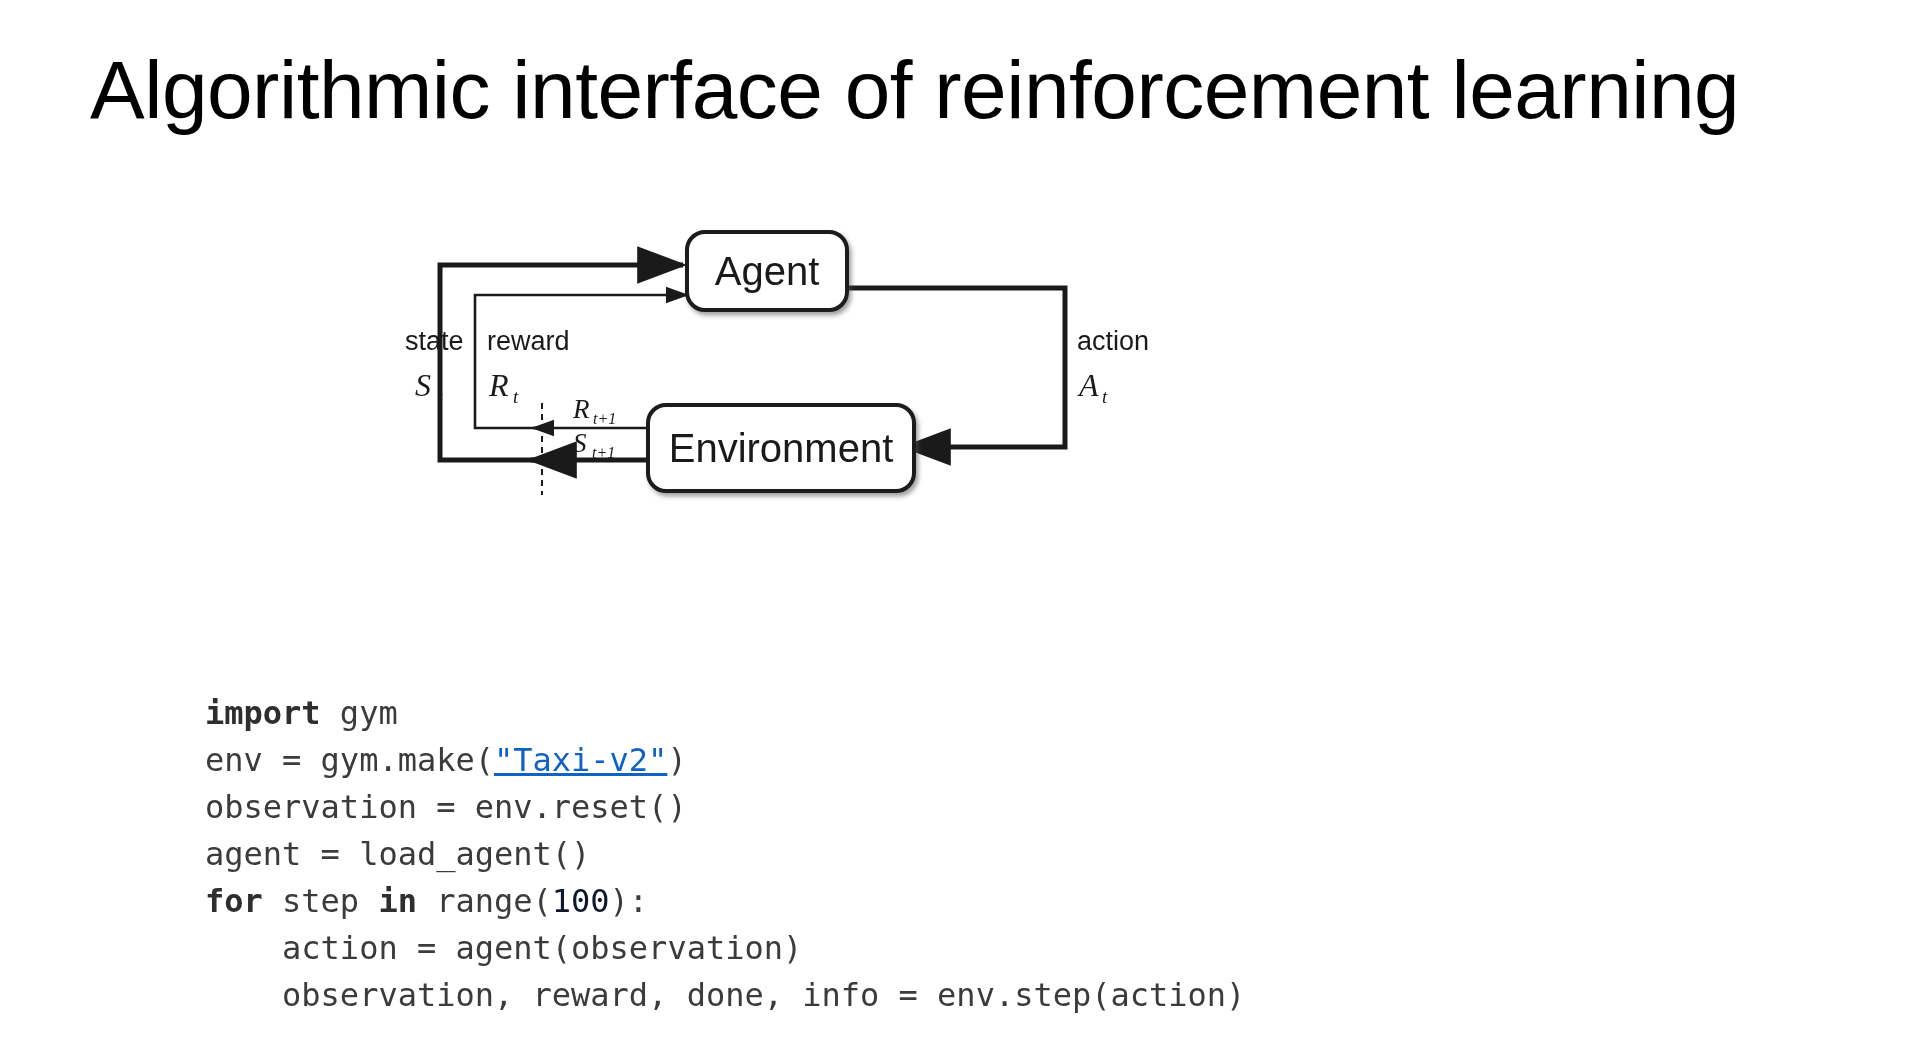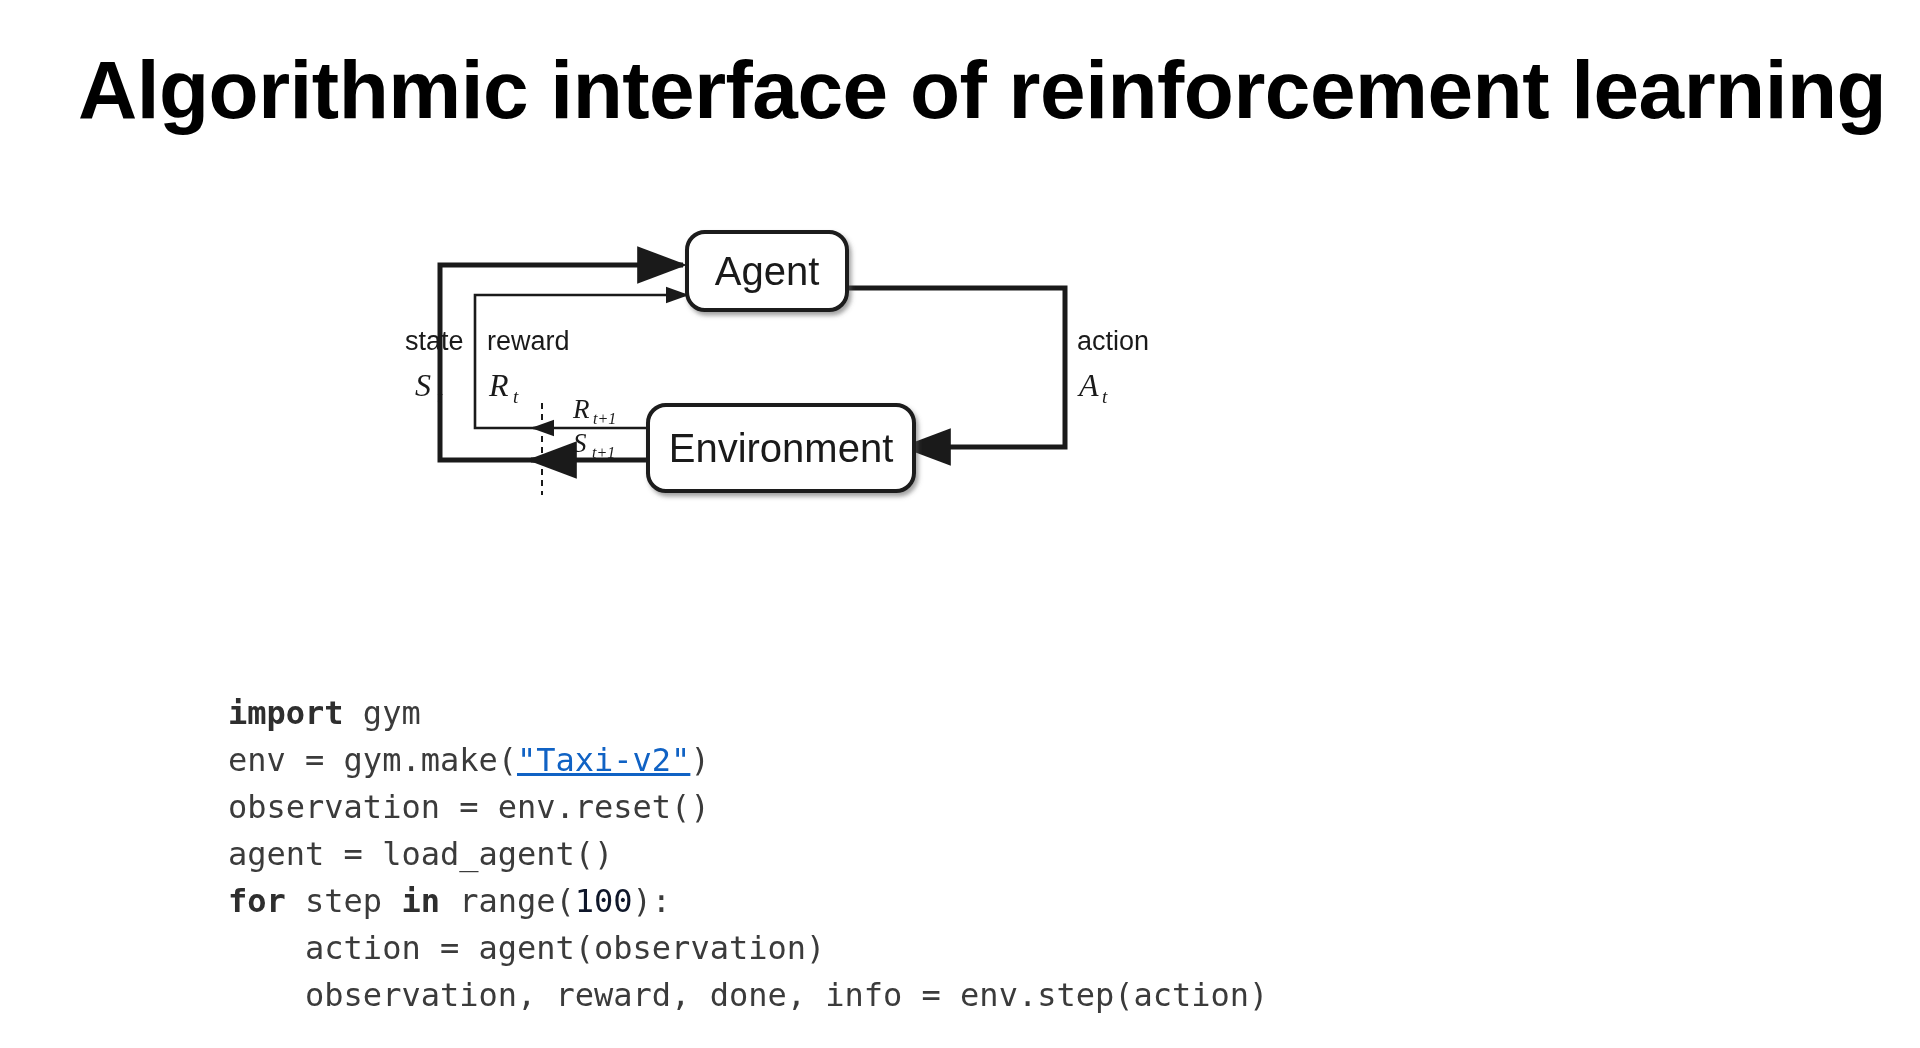--- a/index.html
+++ b/index.html
@@ -12,27 +12,27 @@
     height: 1048px;
     overflow: hidden;
     font-family: "Liberation Sans", sans-serif;
     color: #000000;
     position: relative;
   }
 
   
   .slide-title {
     position: absolute;
-    left: 78px;
+    left: 90px;
     top: 42px;
     width: 1780px;
     font-family: "Liberation Sans", sans-serif;
     font-size: 82px;
     line-height: 96px;
-    font-weight: 700;
+    font-weight: 400;
     color: #000000;
     letter-spacing: -0.5px;
     white-space: nowrap;
   }
 
   
   .diagram {
     position: absolute;
     left: 380px;
     top: 210px;
@@ -81,21 +81,21 @@
   .code-block {
     position: absolute;
     left: 205px;
     top: 690px;
     font-family: "DejaVu Sans Mono", "Liberation Mono", monospace;
     font-size: 32px;
     line-height: 47px;
     color: #3b3b3b;
     white-space: pre;
   }
-  .code-line { white-space: pre; margin-left: 23px; }
+  .code-line { white-space: pre; }
   .kw { font-weight: bold; color: #2e2e2e; }
   .num { color: #0f172a; }
   .link {
     color: #1062c4;
     text-decoration: underline;
     cursor: pointer;
   }
 </style>
 </head>
 <body>

